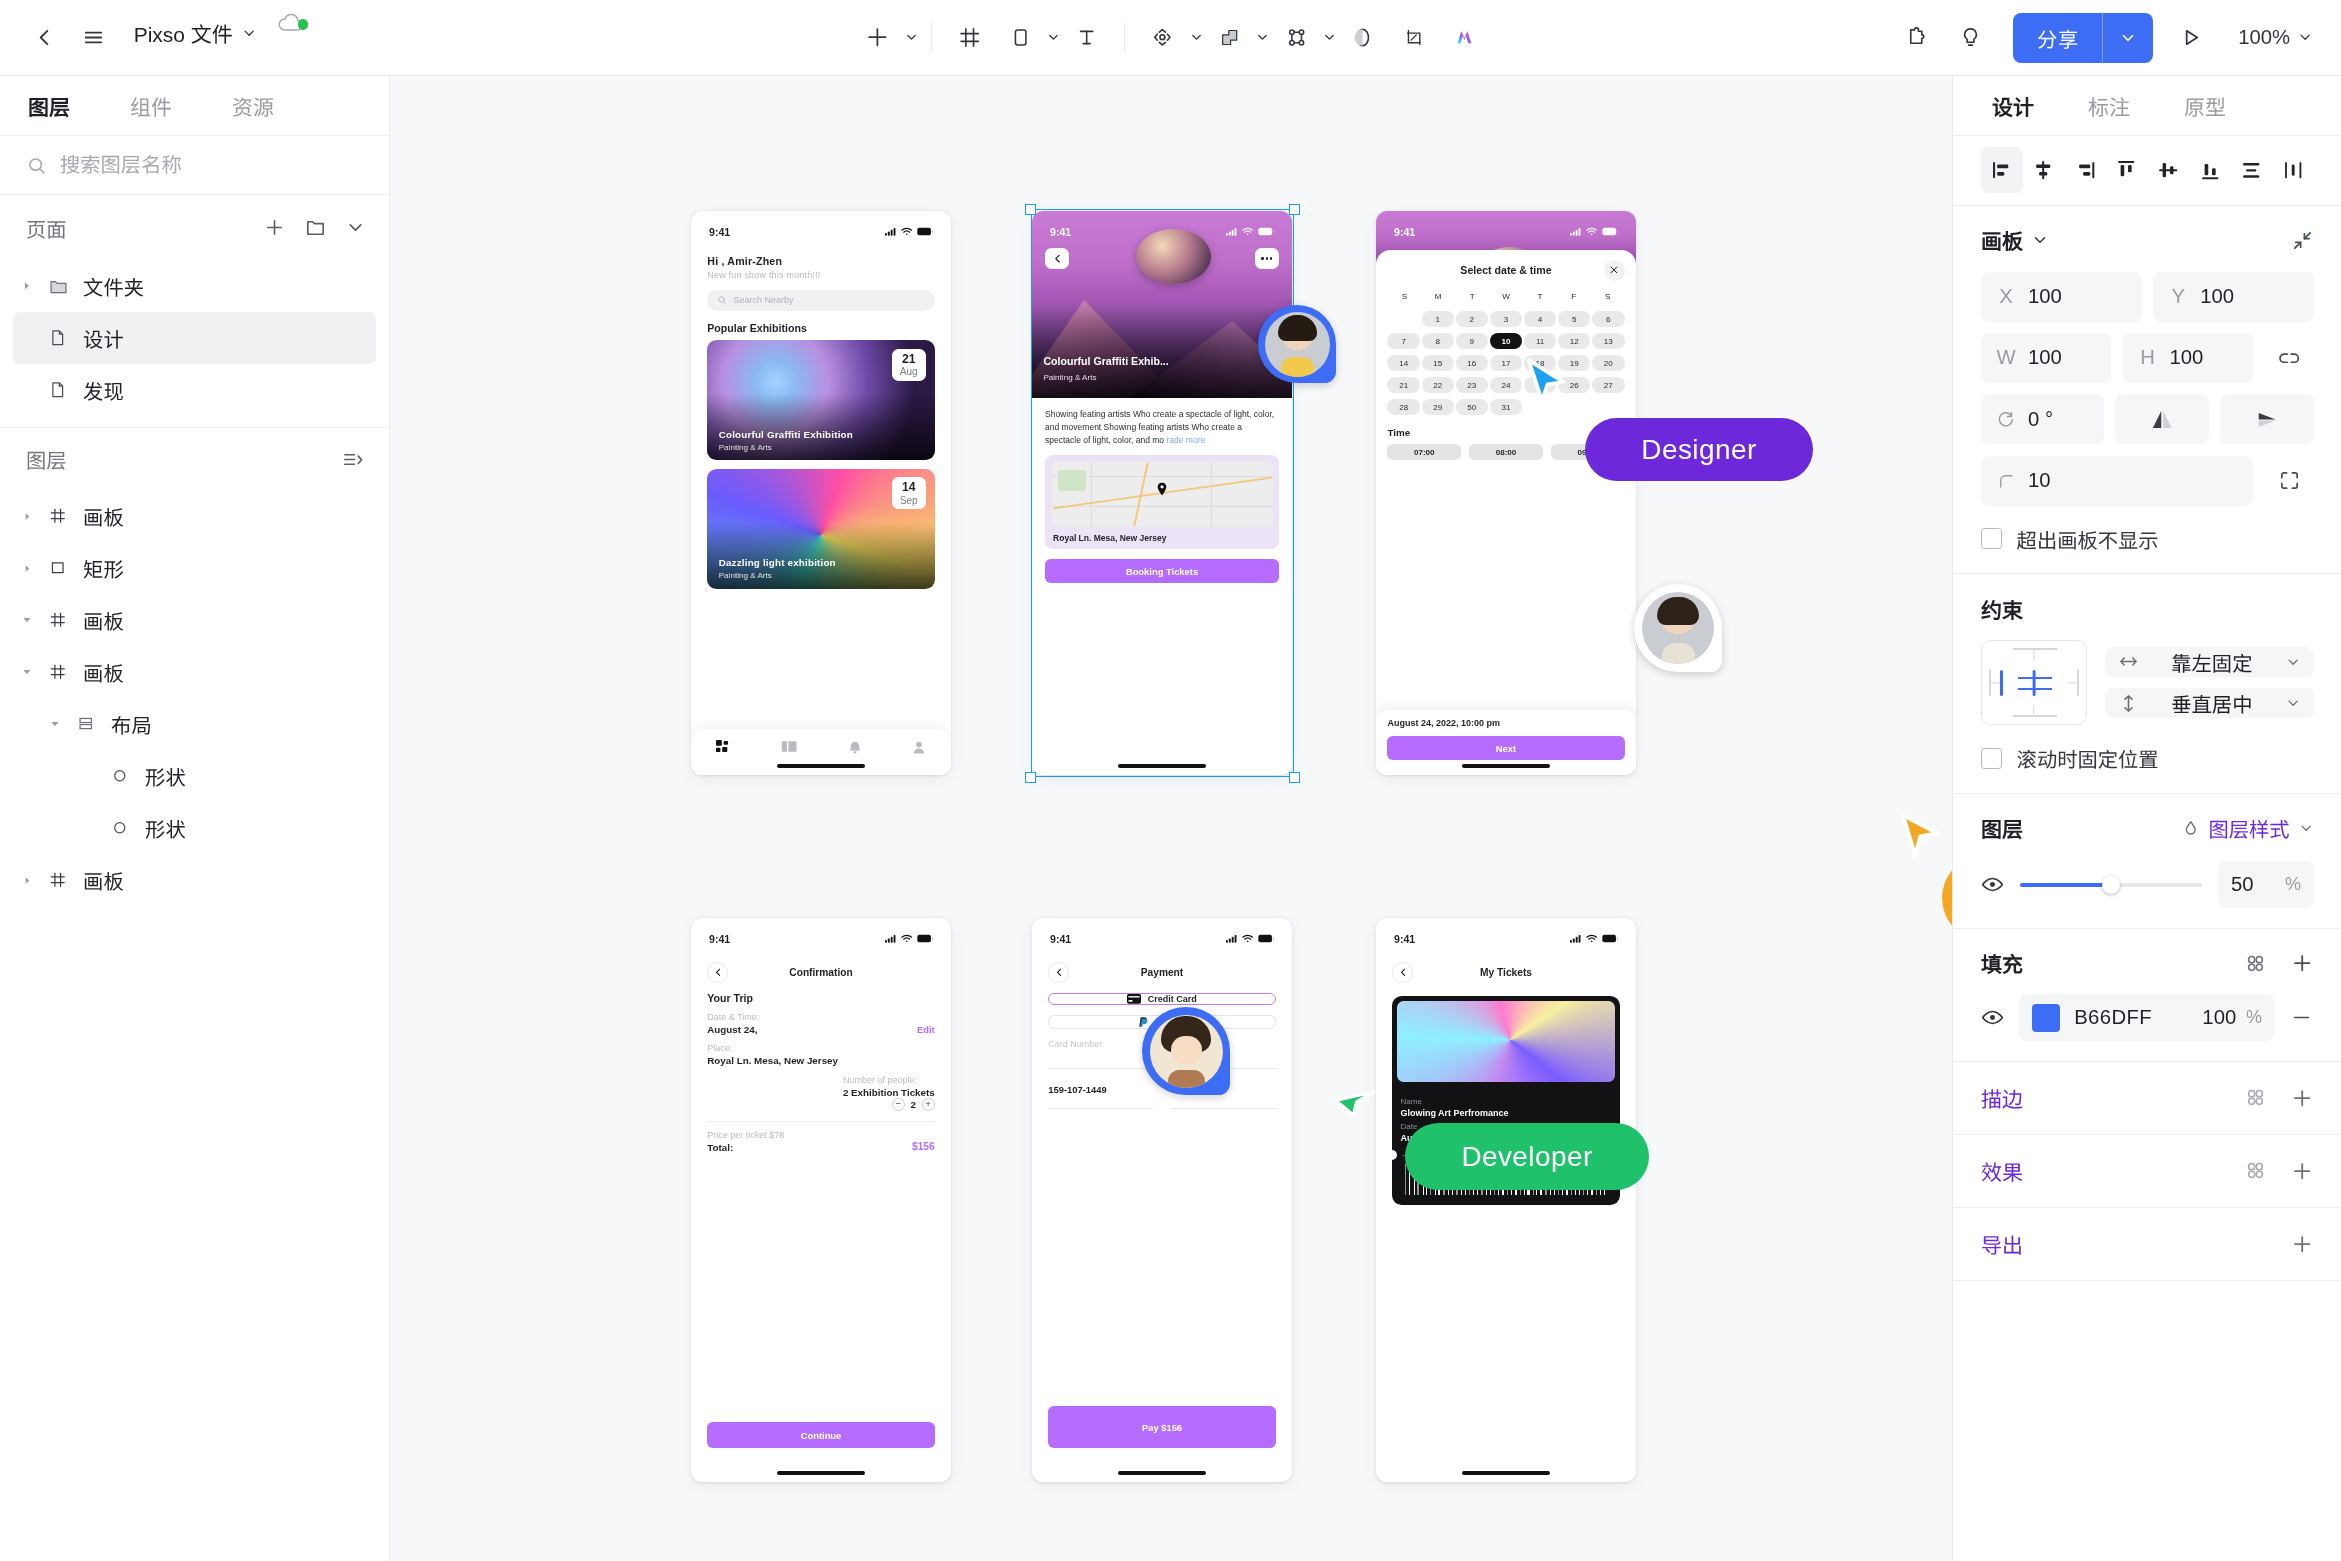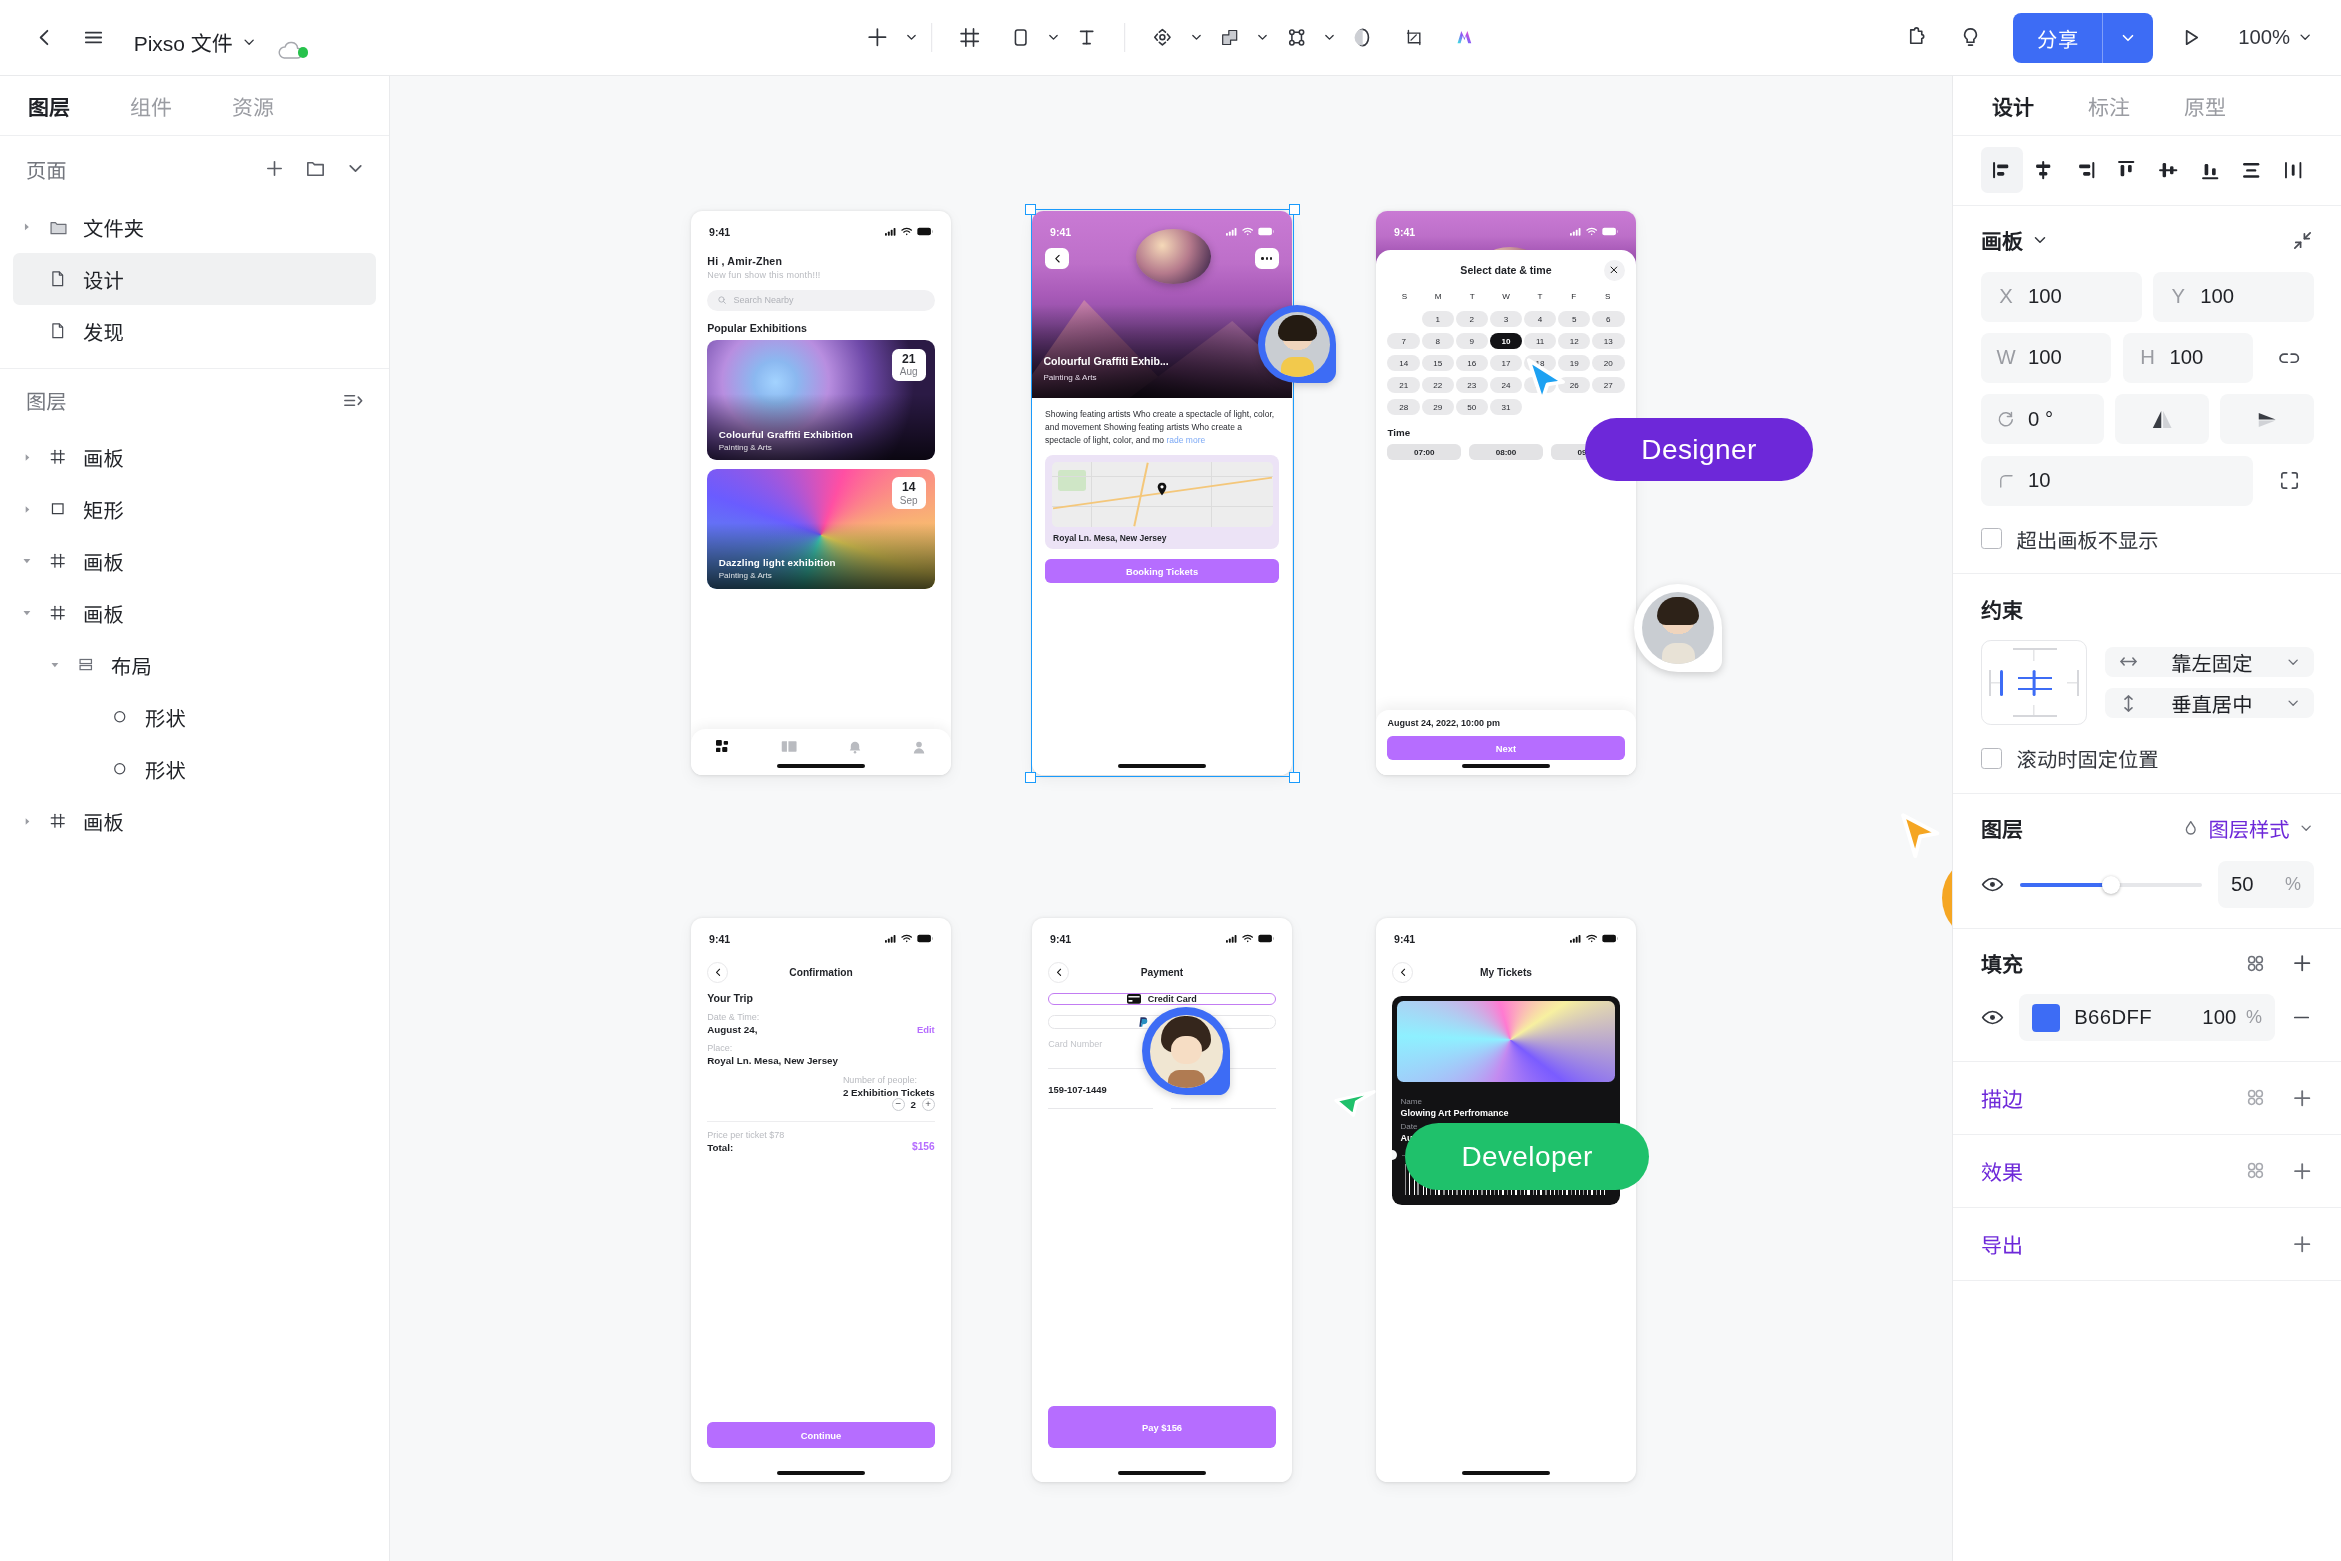--- a/index.html
+++ b/index.html
@@ -11,21 +11,21 @@
     -webkit-font-smoothing: antialiased;
   }
   .app { width: 2342px; height: 1561px; display: flex; flex-direction: column; }
 
   
   .topbar {
     height: 76px; flex: 0 0 76px; background: #fff;
     border-bottom: 0.8px solid #e9eaec;
     display: flex; align-items: center; position: relative;
   }
-  .tb-left { display: flex; align-items: flex-end; gap: 0; padding-left: 19.5px; }
+  .tb-left { display: flex; align-items: flex-start; gap: 0; padding-left: 19.5px; }
   .icon-btn {
     width: 49px; height: 49px; border-radius: 6.5px;
     display: flex; align-items: center; justify-content: center;
     cursor: pointer; background: transparent; border: none;
   }
   .doc-title {
     font-size: 21px; color: #1f2126; margin-left: 8.1px;
     display: flex; align-items: center; gap: 8.1px; cursor: pointer;
     padding: 4.9px 8.1px; border-radius: 4.9px; white-space: nowrap;
   }
@@ -625,20 +625,29 @@
 
   <div class="main">
 
     <div class="left">
       <div class="lp-tabs">
         <div class="lp-tab active">图层</div>
         <div class="lp-tab">组件</div>
         <div class="lp-tab">资源</div>
       </div>
 
+      <div class="lp-search">
+        <span>
+          <svg width="21" height="21" viewBox="0 0 24 24" fill="none" stroke="#a7a9af" stroke-width="1.8" stroke-linecap="round">
+              <circle cx="11" cy="11" r="6.5"></circle>
+              <line x1="16" y1="16" x2="20.5" y2="20.5"></line>
+            </svg>
+        </span>
+        <input placeholder="搜索图层名称" style="">
+      </div>
 
       <div class="sec-head">
         <span>页面</span>
         <span class="acts">
           <span>
             <svg width="23" height="23" viewBox="0 0 24 24" stroke="#5b5e66" stroke-width="1.7" stroke-linecap="round">
                 <line x1="12" y1="5" x2="12" y2="19"></line>
                 <line x1="5" y1="12" x2="19" y2="12"></line>
               </svg>
           </span>

